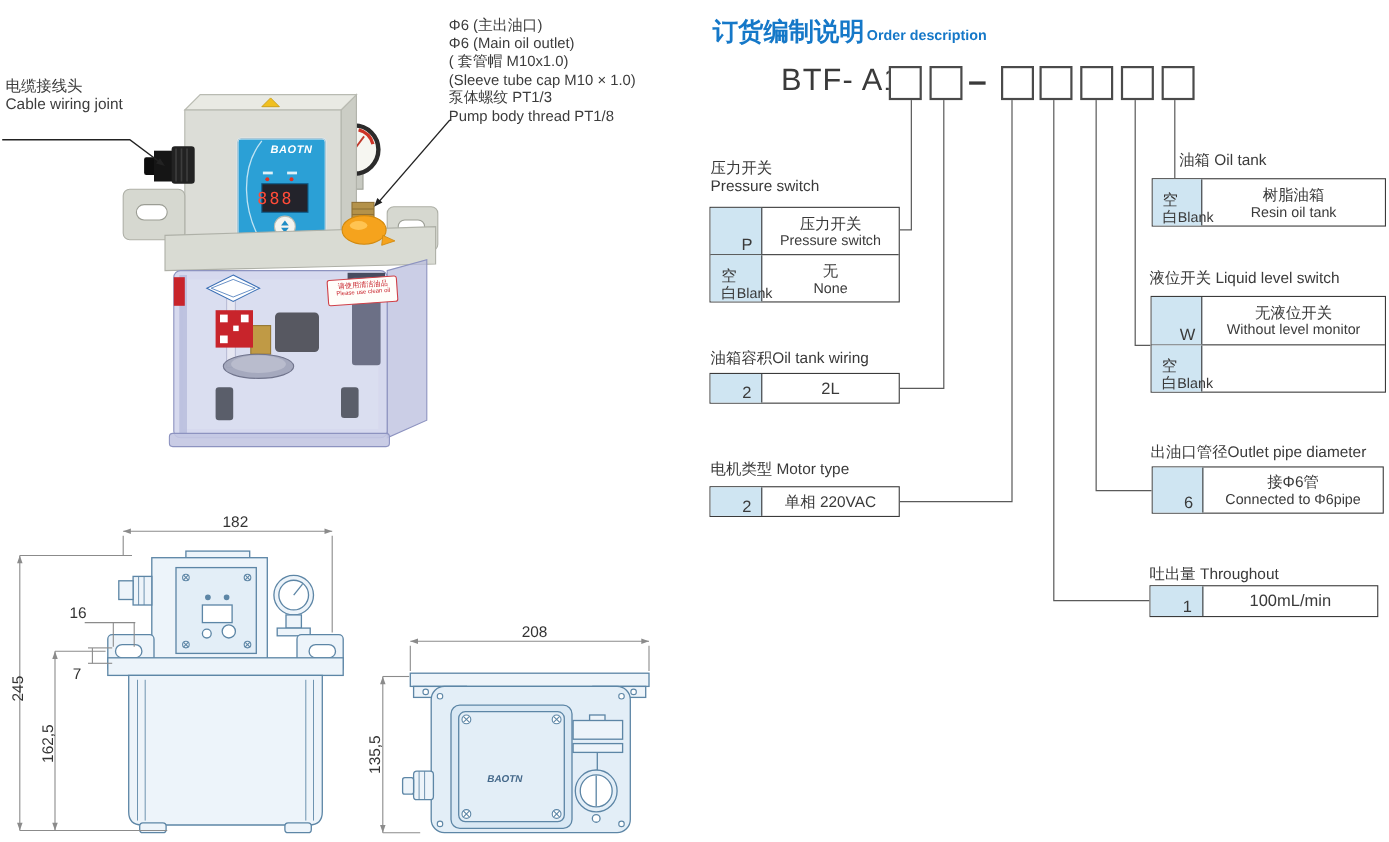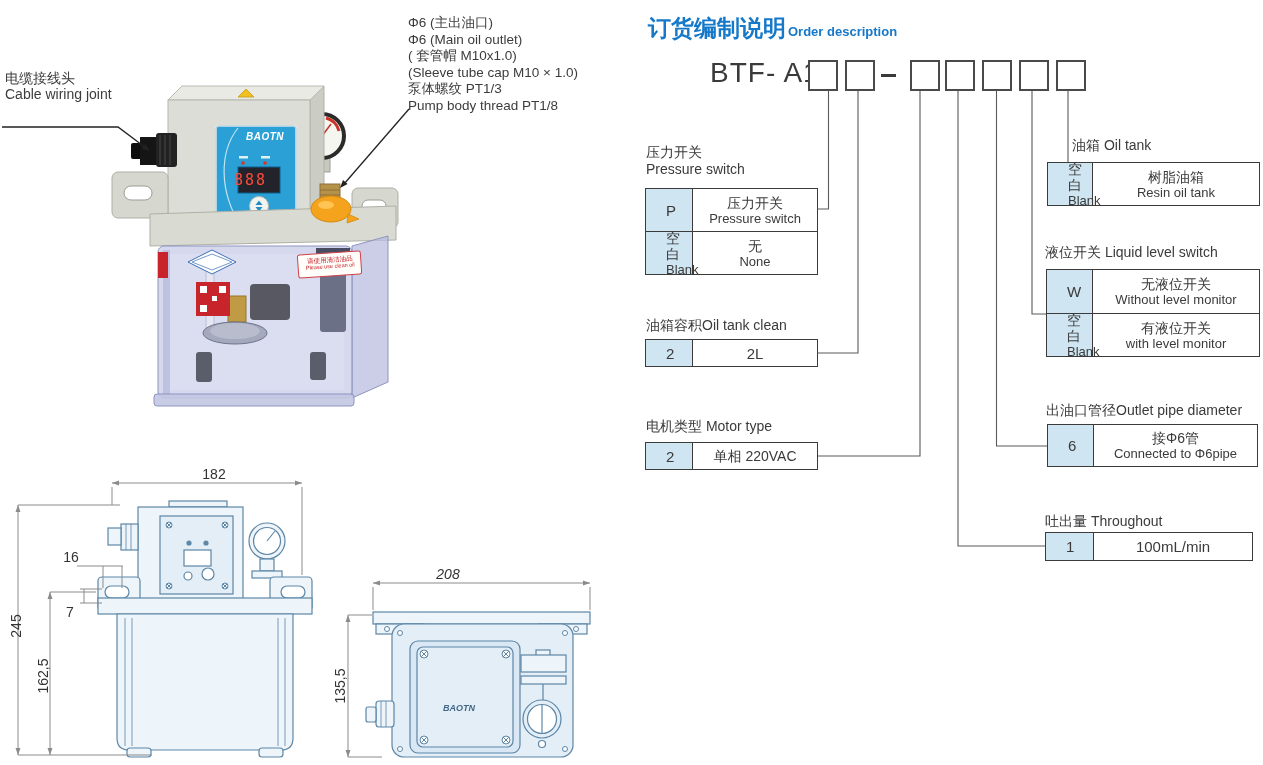--- a/index.html
+++ b/index.html
@@ -11,22 +11,22 @@
   .title{left:648px;top:13px;font-size:23px;font-weight:bold;color:#1578c8;white-space:nowrap;}
   .title .en{margin-left:2px;}
   .model-prefix{left:710px;top:57px;font-size:28px;color:#3a3a3a;letter-spacing:1px;white-space:nowrap;}
   .mbox{width:26px;height:27px;border:2px solid #4a4a4a;background:#fff;top:60px;}
   .mdash{left:881px;top:74px;width:15px;border-top:3px solid #3a3a3a;}
 
   .ohead{font-size:14px;color:#3a3a3a;line-height:17px;white-space:nowrap;}
   .otable{border:1.4px solid #3b3b3b;background:#fff;box-sizing:border-box;}
   .orow{display:flex;box-sizing:border-box;}
   .orow + .orow{border-top:1.3px solid #3b3b3b;}
-  .ocode{background:#cfe5f2;border-right:1.3px solid #3b3b3b;display:flex;flex-direction:column;
-         justify-content:center;align-items:flex-start;box-sizing:border-box;padding-left:20px;}
+  .ocode{background:#cfe5f2;border-right:1.3px solid #3b3b3b;display:flex;flex-direction:row;
+         justify-content:center;align-items:flex-end;box-sizing:border-box;padding-left:20px;}
   .odesc{flex:1;display:flex;flex-direction:column;justify-content:center;align-items:center;box-sizing:border-box;}
   .zh{font-size:14px;line-height:16px;}
   .en{font-size:13px;line-height:15px;}
   .code1{font-size:15px;}
 
   
   .callout{font-size:14px;line-height:16px;color:#3c3c3c;white-space:nowrap;}
   .outlet-callout div{font-size:13.5px;line-height:16.5px;}
 
   
@@ -343,21 +343,21 @@
         <span class="zh">空白</span>
         <span class="en">Blank</span>
       </div>
       <div class="odesc">
         <span class="zh">无</span>
         <span class="en">None</span>
       </div>
     </div>
   </div>
 
-  <div class="abs ohead" style="left:646px;top:317px;">油箱容积Oil tank clean</div>
+  <div class="abs ohead" style="left:646px;top:317px;">油箱容积Oil tank wiring</div>
   <div class="abs otable" style="left:645px;top:339px;width:173px;">
     <div class="orow" style="height:26px;">
       <div class="ocode" style="width:47px;">
         <span class="code1">2</span>
       </div>
       <div class="odesc">
         <span class="code1">2L</span>
       </div>
     </div>
   </div>
@@ -397,24 +397,20 @@
       <div class="odesc">
         <span class="zh">无液位开关</span>
         <span class="en">Without level monitor</span>
       </div>
     </div>
     <div class="orow" style="height:43px;">
       <div class="ocode" style="width:46px;">
         <span class="zh">空白</span>
         <span class="en">Blank</span>
       </div>
-      <div class="odesc">
-        <span class="zh">有液位开关</span>
-        <span class="en">with level monitor</span>
-      </div>
     </div>
   </div>
 
   <div class="abs ohead" style="left:1046px;top:402px;">出油口管径Outlet pipe diameter</div>
   <div class="abs otable" style="left:1047px;top:424px;width:211px;">
     <div class="orow" style="height:41px;">
       <div class="ocode" style="width:46px;">
         <span class="code1">6</span>
       </div>
       <div class="odesc">
@@ -434,16 +430,16 @@
         <span class="code1">100mL/min</span>
       </div>
     </div>
   </div>
 
   <div class="abs dim" style="left:184px;top:466px;width:60px;">182</div>
   <div class="abs dim vdim" style="left:-9px;top:618px;width:50px;">245</div>
   <div class="abs dim vdim" style="left:18px;top:668px;width:50px;">162,5</div>
   <div class="abs dim" style="left:56px;top:549px;width:30px;">16</div>
   <div class="abs dim" style="left:60px;top:604px;width:20px;">7</div>
-  <div class="abs dim" style="left:418px;top:566px;width:60px;font-style:italic;">208</div>
+  <div class="abs dim" style="left:456px;top:566px;width:60px;">208</div>
   <div class="abs dim vdim" style="left:315px;top:678px;width:50px;">135,5</div>
 
 </div>
 
 </body></html>

